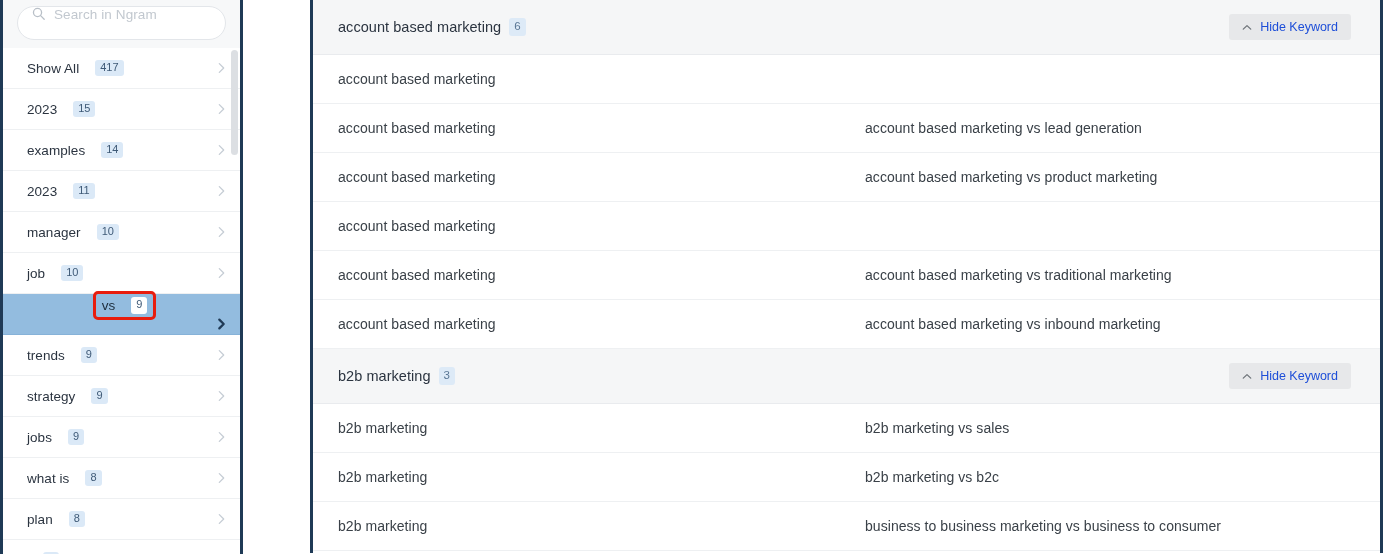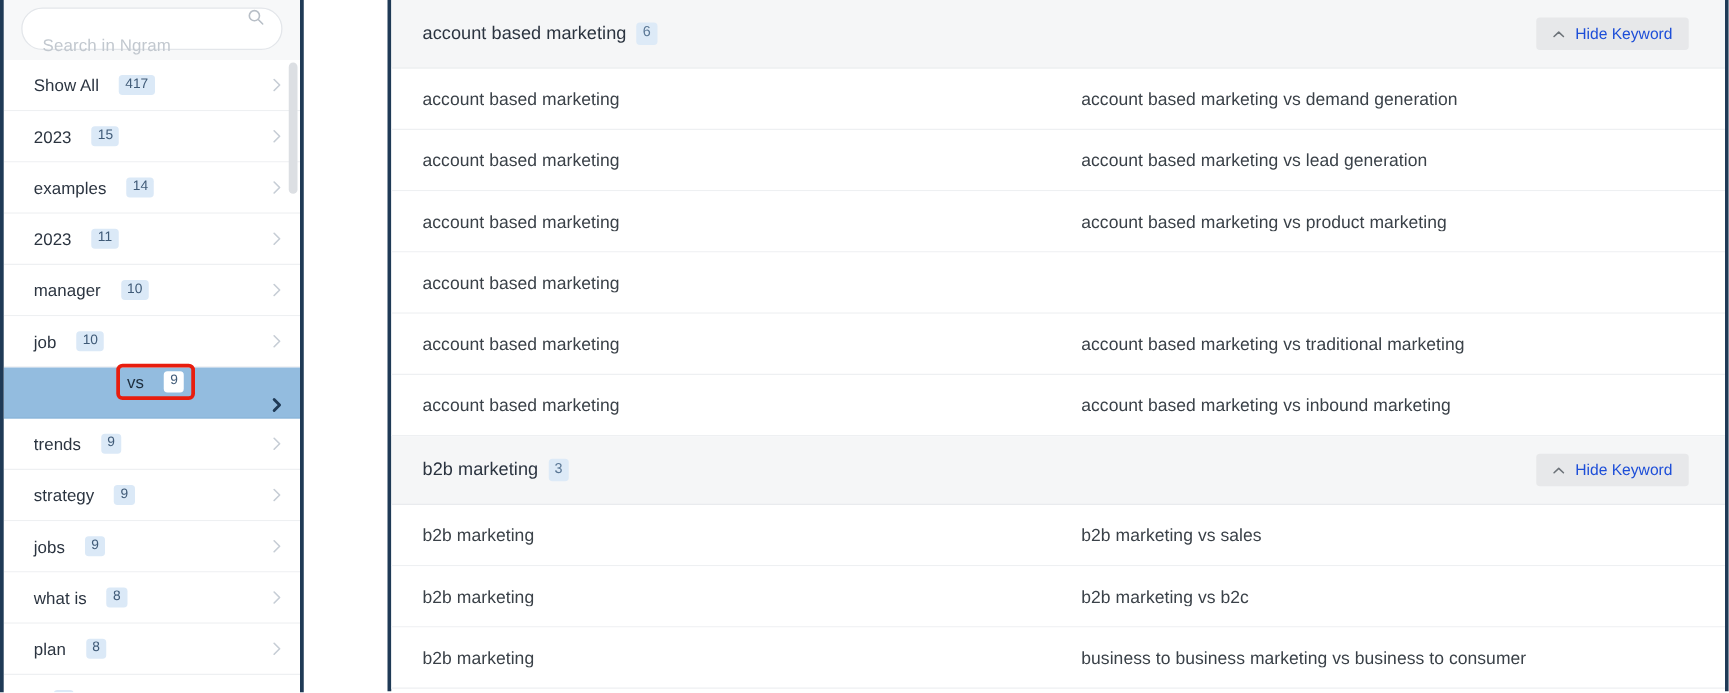--- a/index.html
+++ b/index.html
@@ -42,24 +42,23 @@
     align-items: center;
   }
 
   .search-box {
     width: 100%;
     height: 34px;
     border: 1px solid #e3e6ea;
     border-radius: 17px;
     background: #ffffff;
     display: flex;
-    align-items: flex-end;
+    align-items: flex-start;
     padding: 0 14px;
     gap: 9px;
-    flex-direction: column;
   }
 
   .search-icon {
     flex: 0 0 auto;
     width: 13px;
     height: 13px;
     display: block;
     color: #b8bfc7;
   }
 
@@ -417,21 +416,20 @@
         <span class="gh-badge">6</span>
         <button class="hide-btn">
           <svg class="chev-up" viewBox="0 0 12 8" fill="none" stroke="currentColor" stroke-width="1.5" stroke-linecap="round" stroke-linejoin="round">
             <polyline points="1.5,6 6,1.8 10.5,6"></polyline>
           </svg>
           <span>Hide Keyword</span>
         </button>
       </div>
       <div class="kw-row">
         <div class="kw-left">account based marketing</div>
-        <div class="kw-right">account based marketing vs demand generation</div>
       </div>
       <div class="kw-row">
         <div class="kw-left">account based marketing</div>
         <div class="kw-right">account based marketing vs lead generation</div>
       </div>
       <div class="kw-row">
         <div class="kw-left">account based marketing</div>
         <div class="kw-right">account based marketing vs product marketing</div>
       </div>
       <div class="kw-row">

